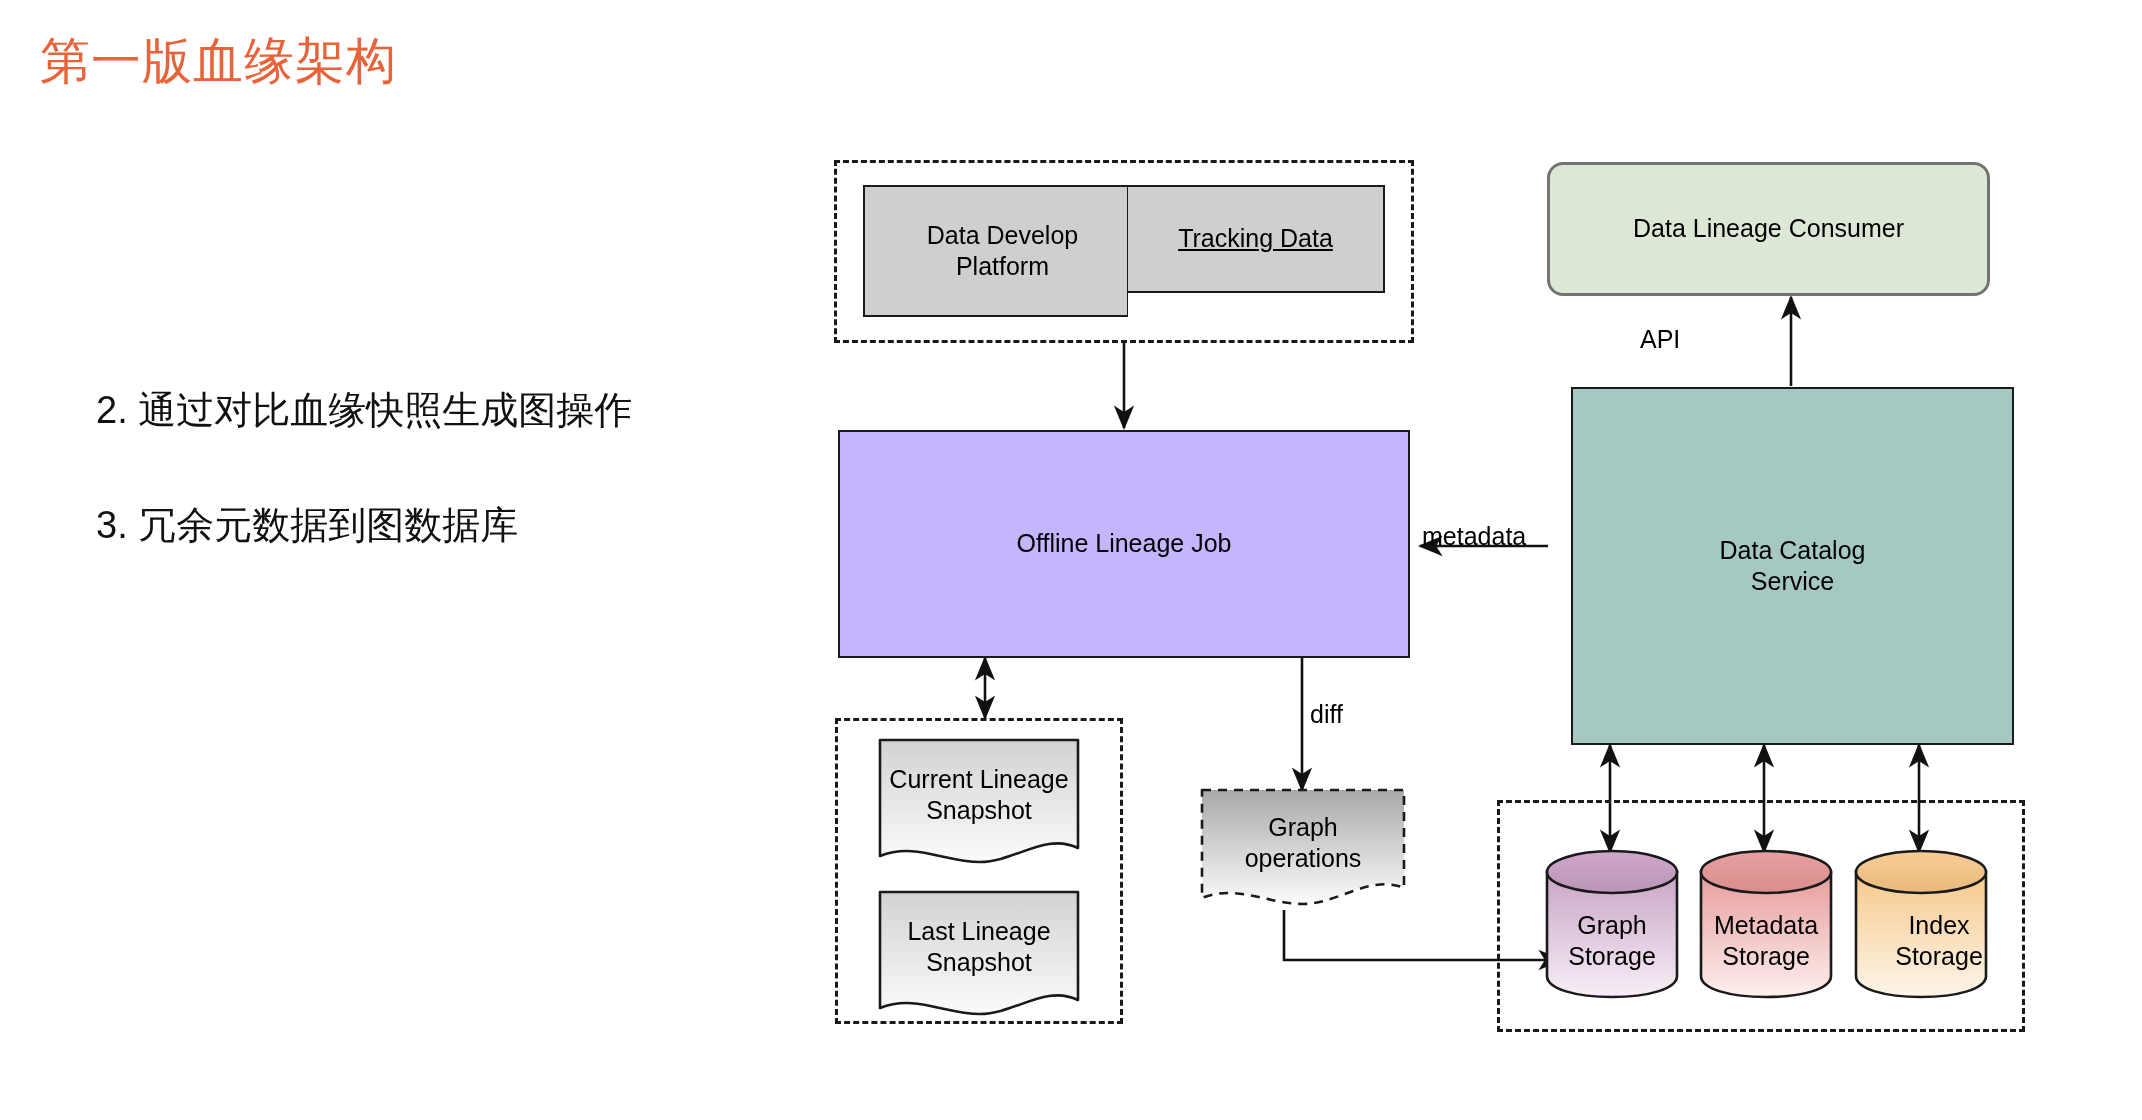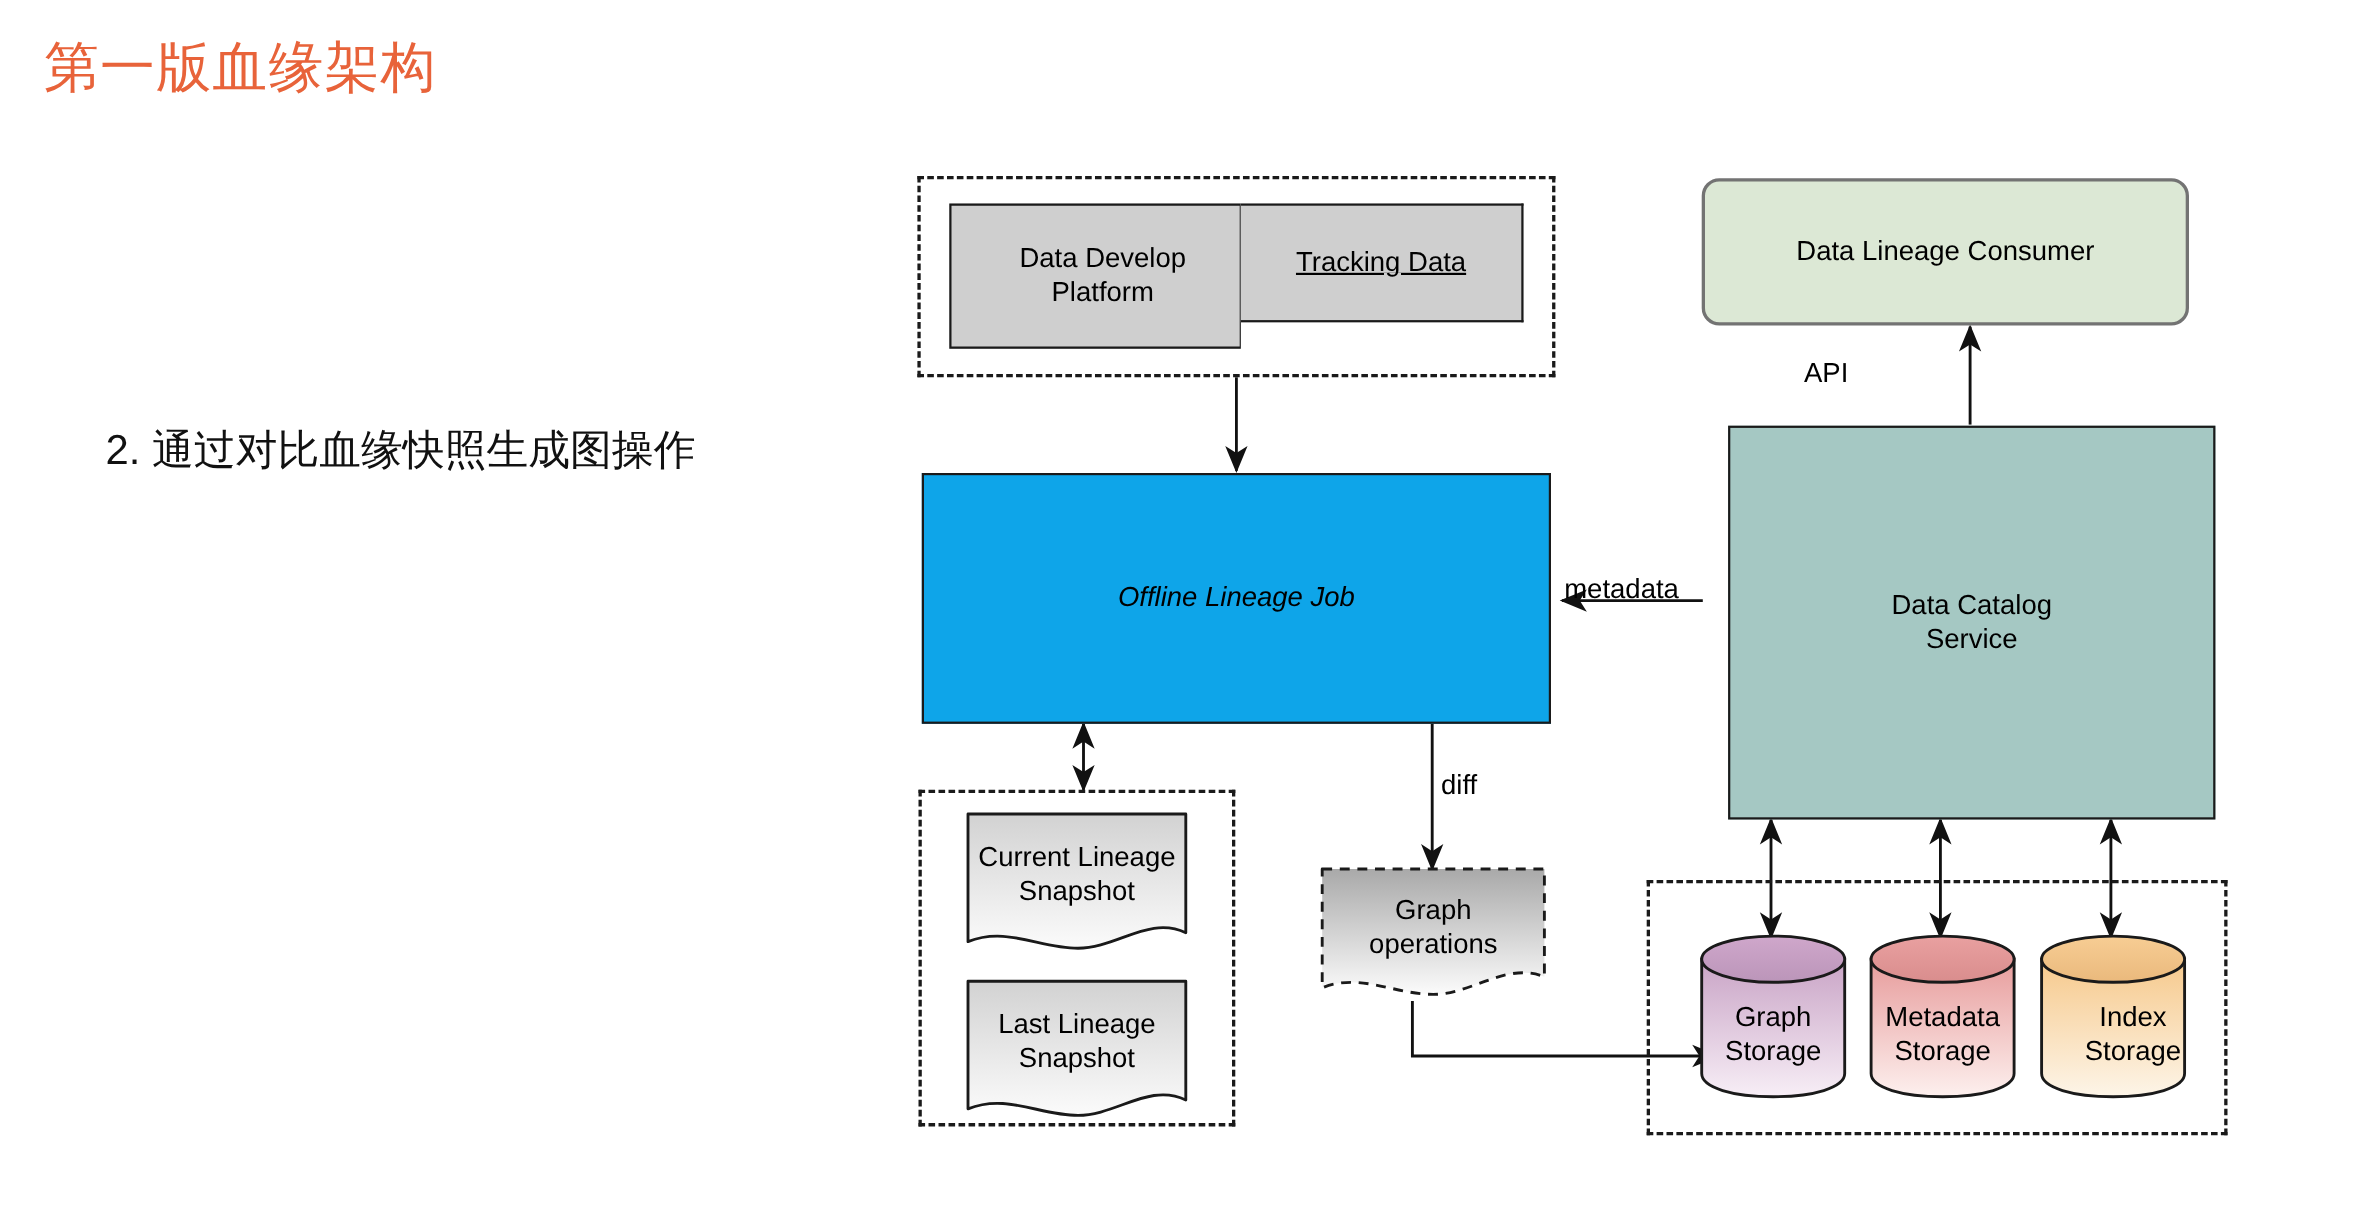--- a/index.html
+++ b/index.html
@@ -82,23 +82,22 @@
   }
 
   
   .gray-box {
     background: #cfcfcf;
     border: 2px solid #1a1a1a;
   }
   .gray-box-left { border-right: 1.5px solid #1a1a1a; padding-left: 13px; }
 
   .blue-box {
-    background: #0ea5e9;
+    background: #c4b5fd;
     border: 2px solid #1a1a1a;
-    font-style: italic;
   }
   .teal-box {
     background: #a5c8c3;
     border: 2px solid #1a1a1a;
     margin-left: 24px;
   }
   .green-box {
     background: #dce8d5;
     border: 3px solid #737373;
     border-radius: 16px;
@@ -146,20 +145,21 @@
     z-index: 4;
   }
 </style>
 </head>
 <body>
 
 <div id="slide-title">第一版血缘架构</div>
 
 <div id="bullet-list">
   <div class="bullet-item">2. 通过对比血缘快照生成图操作</div>
+  <div class="bullet-item">3. 冗余元数据到图数据库</div>
 </div>
 
 <div id="diagram">
 
   <svg id="diagram-svg" viewBox="0 0 2142 1120" xmlns="http://www.w3.org/2000/svg">
     <defs>
       <marker id="arrowEnd" markerWidth="12" markerHeight="12" refX="9.2" refY="4.5" orient="auto" markerUnits="strokeWidth">
         <path d="M0.5,0.6 L10,4.5 L0.5,8.4 L3,4.5 Z" fill="#111111"></path>
       </marker>
       <marker id="arrowStart" markerWidth="12" markerHeight="12" refX="0.8" refY="4.5" orient="auto" markerUnits="strokeWidth">

